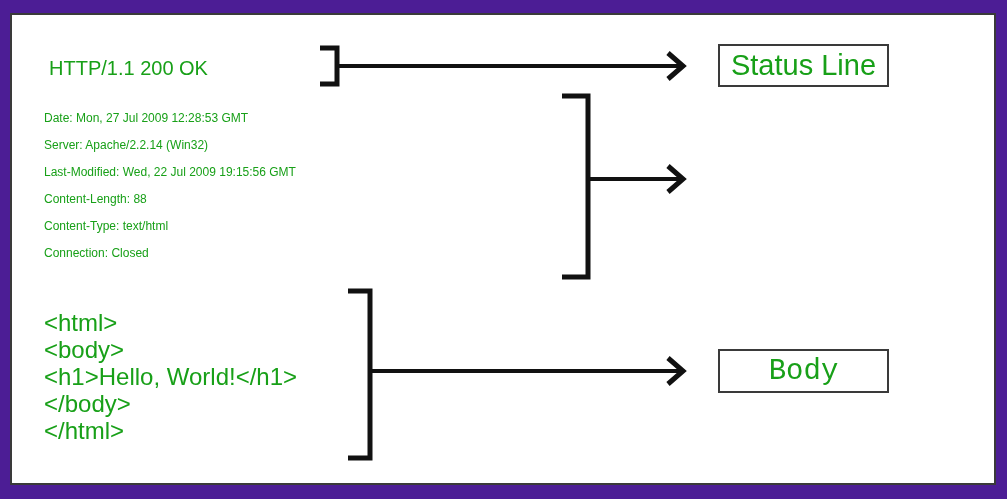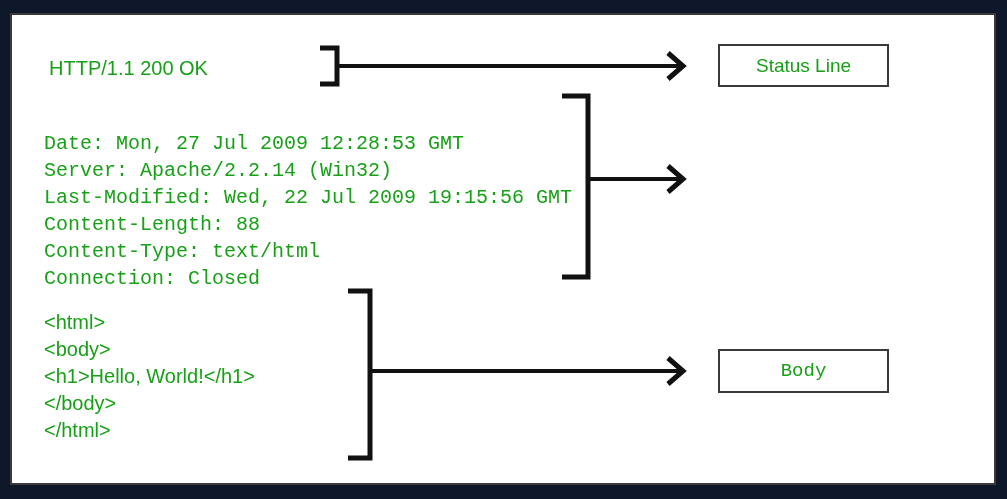--- a/index.html
+++ b/index.html
@@ -7,21 +7,21 @@
     padding: 0;
     background: #ffffff;
   }
   body {
     font-family: "Liberation Sans", sans-serif;
   }
   #canvas {
     position: relative;
     width: 1007px;
     height: 499px;
-    background: #0f172a;
+    background: #4c1d95;
     overflow: hidden;
   }
   .frame {
     position: absolute;
     left: 10px;
     top: 13px;
     width: 986px;
     height: 472px;
     border: 2px solid #3a3a3a;
     box-sizing: border-box;
@@ -33,39 +33,38 @@
     white-space: pre;
     line-height: 27px;
   }
   #status-line-text {
     left: 49px;
     top: 55px;
     font-size: 20px;
   }
   #headers-text {
     left: 44px;
-    top: 130px;
-    font-size: 20px;
-    font-family: Liberation Mono, monospace;
+    top: 105px;
+    font-size: 12px;
   }
   #body-text {
     left: 44px;
     top: 309px;
-    font-size: 20px;
+    font-size: 24px;
   }
   .label-box {
     position: absolute;
     border: 2px solid #3a3a3a;
     box-sizing: border-box;
     background: #ffffff;
     color: #18a018;
     display: flex;
     align-items: center;
     justify-content: center;
-    font-size: 19px;
+    font-size: 29px;
   }
   #box-status-line {
     left: 718px;
     top: 44px;
     width: 171px;
     height: 43px;
   }
   #box-headers {
     left: 718px;
     top: 157px;

